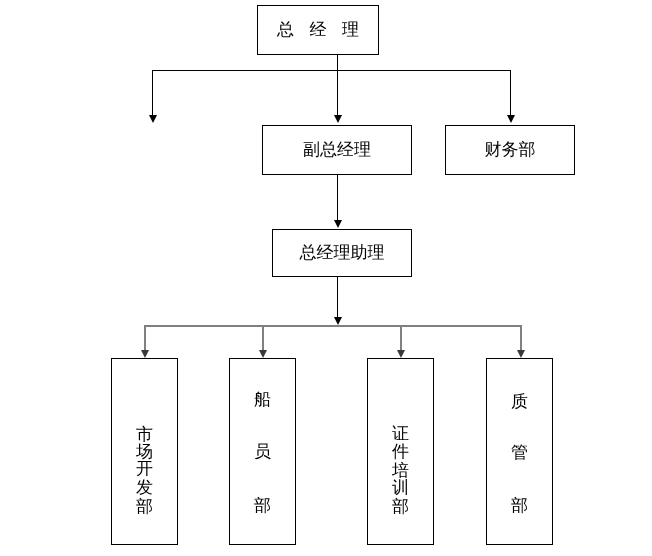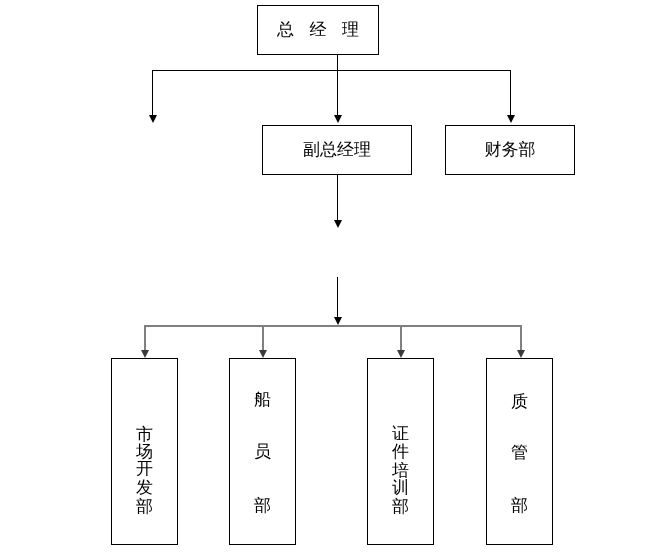--- a/index.html
+++ b/index.html
@@ -113,20 +113,23 @@
     <span class="node-label h-label">副总经理</span>
   </div>
 
   <div class="node-box" style="left:445px; top:125px; width:130px; height:50px;">
     <span class="node-label h-label">财务部</span>
   </div>
 
   <div class="conn conn-v blk" style="left:337px; top:175px; height:46px;"></div>
   <div class="arrow-down" style="left:334px; top:220px;"></div>
 
+  <div class="node-box" style="left:272px; top:229px; width:140px; height:48px;">
+    <span class="node-label h-label">总经理助理</span>
+  </div>
 
   <div class="conn conn-v blk" style="left:337px; top:277px; height:42px;"></div>
   <div class="arrow-down" style="left:334px; top:317px;"></div>
 
   <div class="conn conn-h gry" style="left:144px; top:325px; width:377px; border-top-width:2px;"></div>
 
   <div class="conn conn-v gry" style="left:144px; top:325px; height:27px; border-left-width:2px;"></div>
   <div class="arrow-down gry-head" style="left:141px; top:350px;"></div>
 
   <div class="conn conn-v gry" style="left:262px; top:325px; height:27px; border-left-width:2px;"></div>

